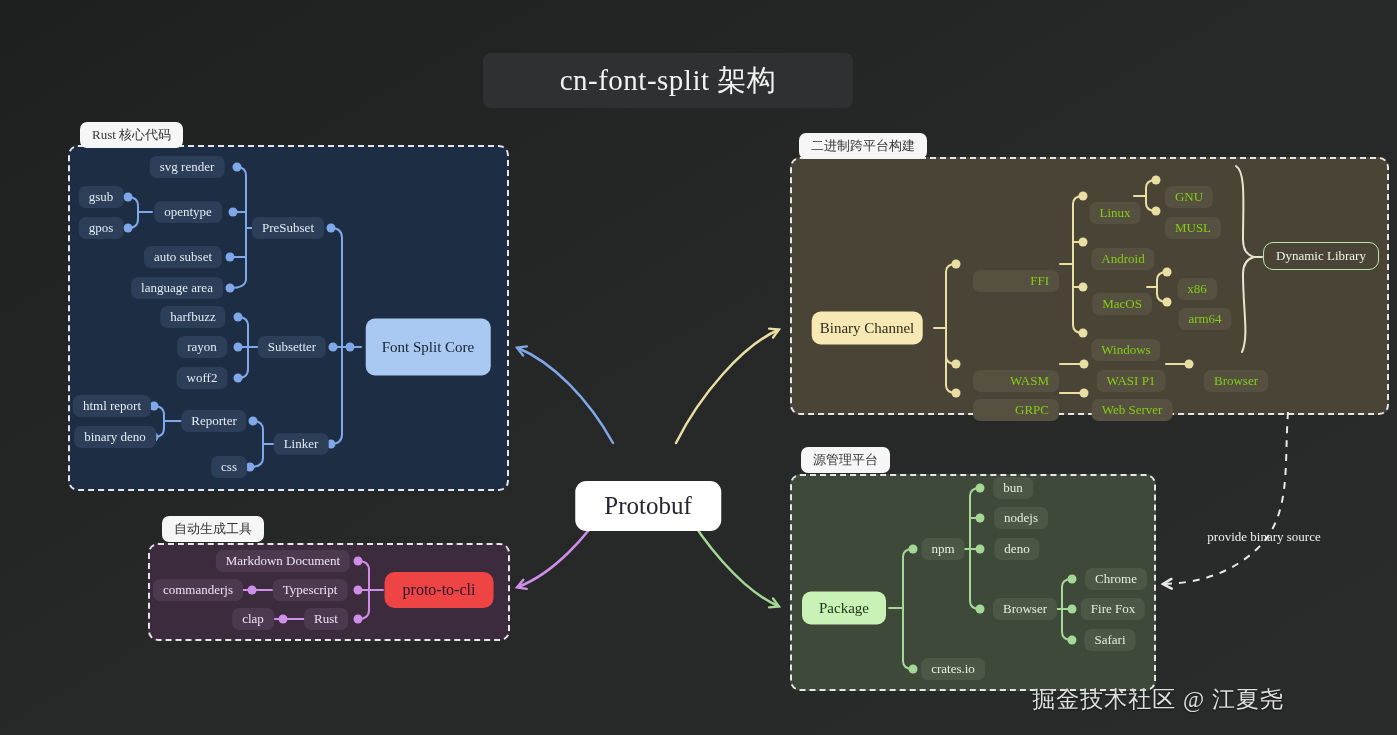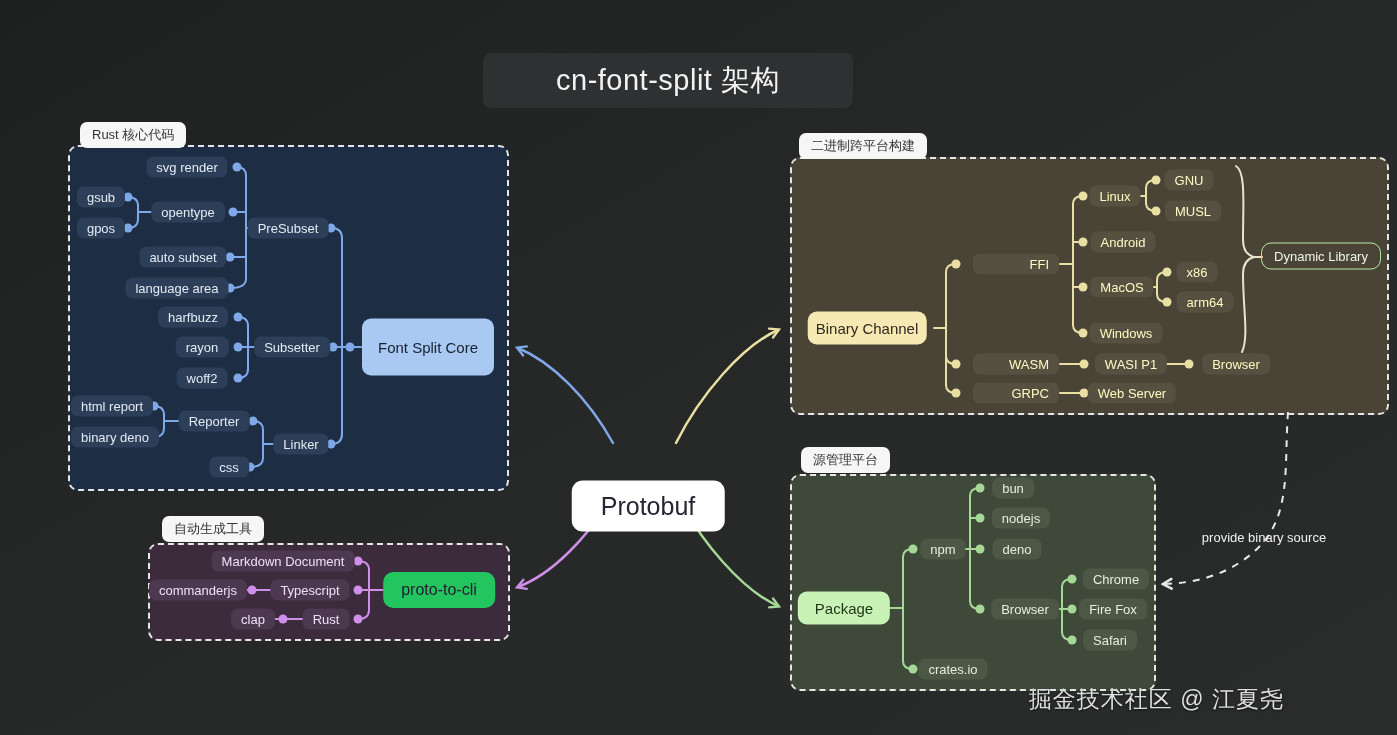--- a/index.html
+++ b/index.html
@@ -2,21 +2,21 @@
 <html><head>
 <meta charset="utf-8">
 <style>
   html,body{margin:0;padding:0;}
   body{
     width:1397px;height:735px;overflow:hidden;
     background:linear-gradient(150deg,#1e1f1f 0%,#262727 45%,#2a2b2b 100%);
     font-family:"Liberation Sans",sans-serif;
     position:relative;
   }
-  #stage{position:absolute;inset:0;width:1292px;height:735px;}
+  #stage{position:absolute;inset:0;width:1292px;height:735px;font-family:Liberation Serif, serif;}
 
   .title-pill{
     position:absolute;left:483px;top:53px;width:370px;height:55px;
     background:#2f3031;border-radius:8px;color:#f2f2f2;
     font-size:29px;font-weight:500;letter-spacing:.5px;
     display:flex;align-items:center;justify-content:center;
   }
 
   .group-box{position:absolute;border:2px dashed #e6e6e6;border-radius:10px;}
   #box-rust   {left:68px; top:145px; width:437px;height:342px;background:#1d2e44;}
@@ -29,28 +29,28 @@
     padding:4px 12px;border-radius:7px;z-index:5;white-space:nowrap;
   }
 
   svg.layer{position:absolute;left:0;top:0;z-index:3;}
 
   .chip{
     position:absolute;transform:translate(-50%,-50%);z-index:4;
     font-size:13px;padding:3px 10px;border-radius:7px;white-space:nowrap;
   }
   .chip.rust   {background:#2c3e58;color:#e3ebf4;}
-  .chip.binary {background:#565040;color:#fef9c3;}
+  .chip.binary {background:#565040;color:#84cc16;margin-top:17px;}
   .chip.autogen{background:#4c3950;color:#eee1f3;}
   .chip.source {background:#4c5845;color:#e4eedd;}
   .chip.wide   {min-width:66px;text-align:right;}
 
   #core        {background:#a9c9f3;color:#16212e;font-size:15px;padding:20px 16px;border-radius:9px;}
   #binary-channel{background:#f7e9b4;color:#2f2a1c;font-size:15px;padding:8px 8px;border-radius:9px;}
-  #proto-to-cli{background:#22c55e;color:#271930;font-size:16px;padding:9px 18px;border-radius:10px;}
+  #proto-to-cli{background:#ef4444;color:#271930;font-size:16px;padding:9px 18px;border-radius:10px;}
   #package     {background:#c9f2b6;color:#1f3317;font-size:15px;padding:8px 17px;border-radius:9px;}
   #dynamic-library{background:transparent;border:1.5px solid #b9e6aa;color:#eef5ea;padding:5px 12px;border-radius:10px;}
   #protobuf{
     position:absolute;transform:translate(-50%,-50%);z-index:6;
     left:648px;top:468px;background:#ffffff;color:#262633;
     font-size:25px;padding:11px 29px;border-radius:11px;white-space:nowrap;margin-top:38px;
   }
 
   .annotation{
     position:absolute;transform:translate(-50%,-50%);z-index:4;

